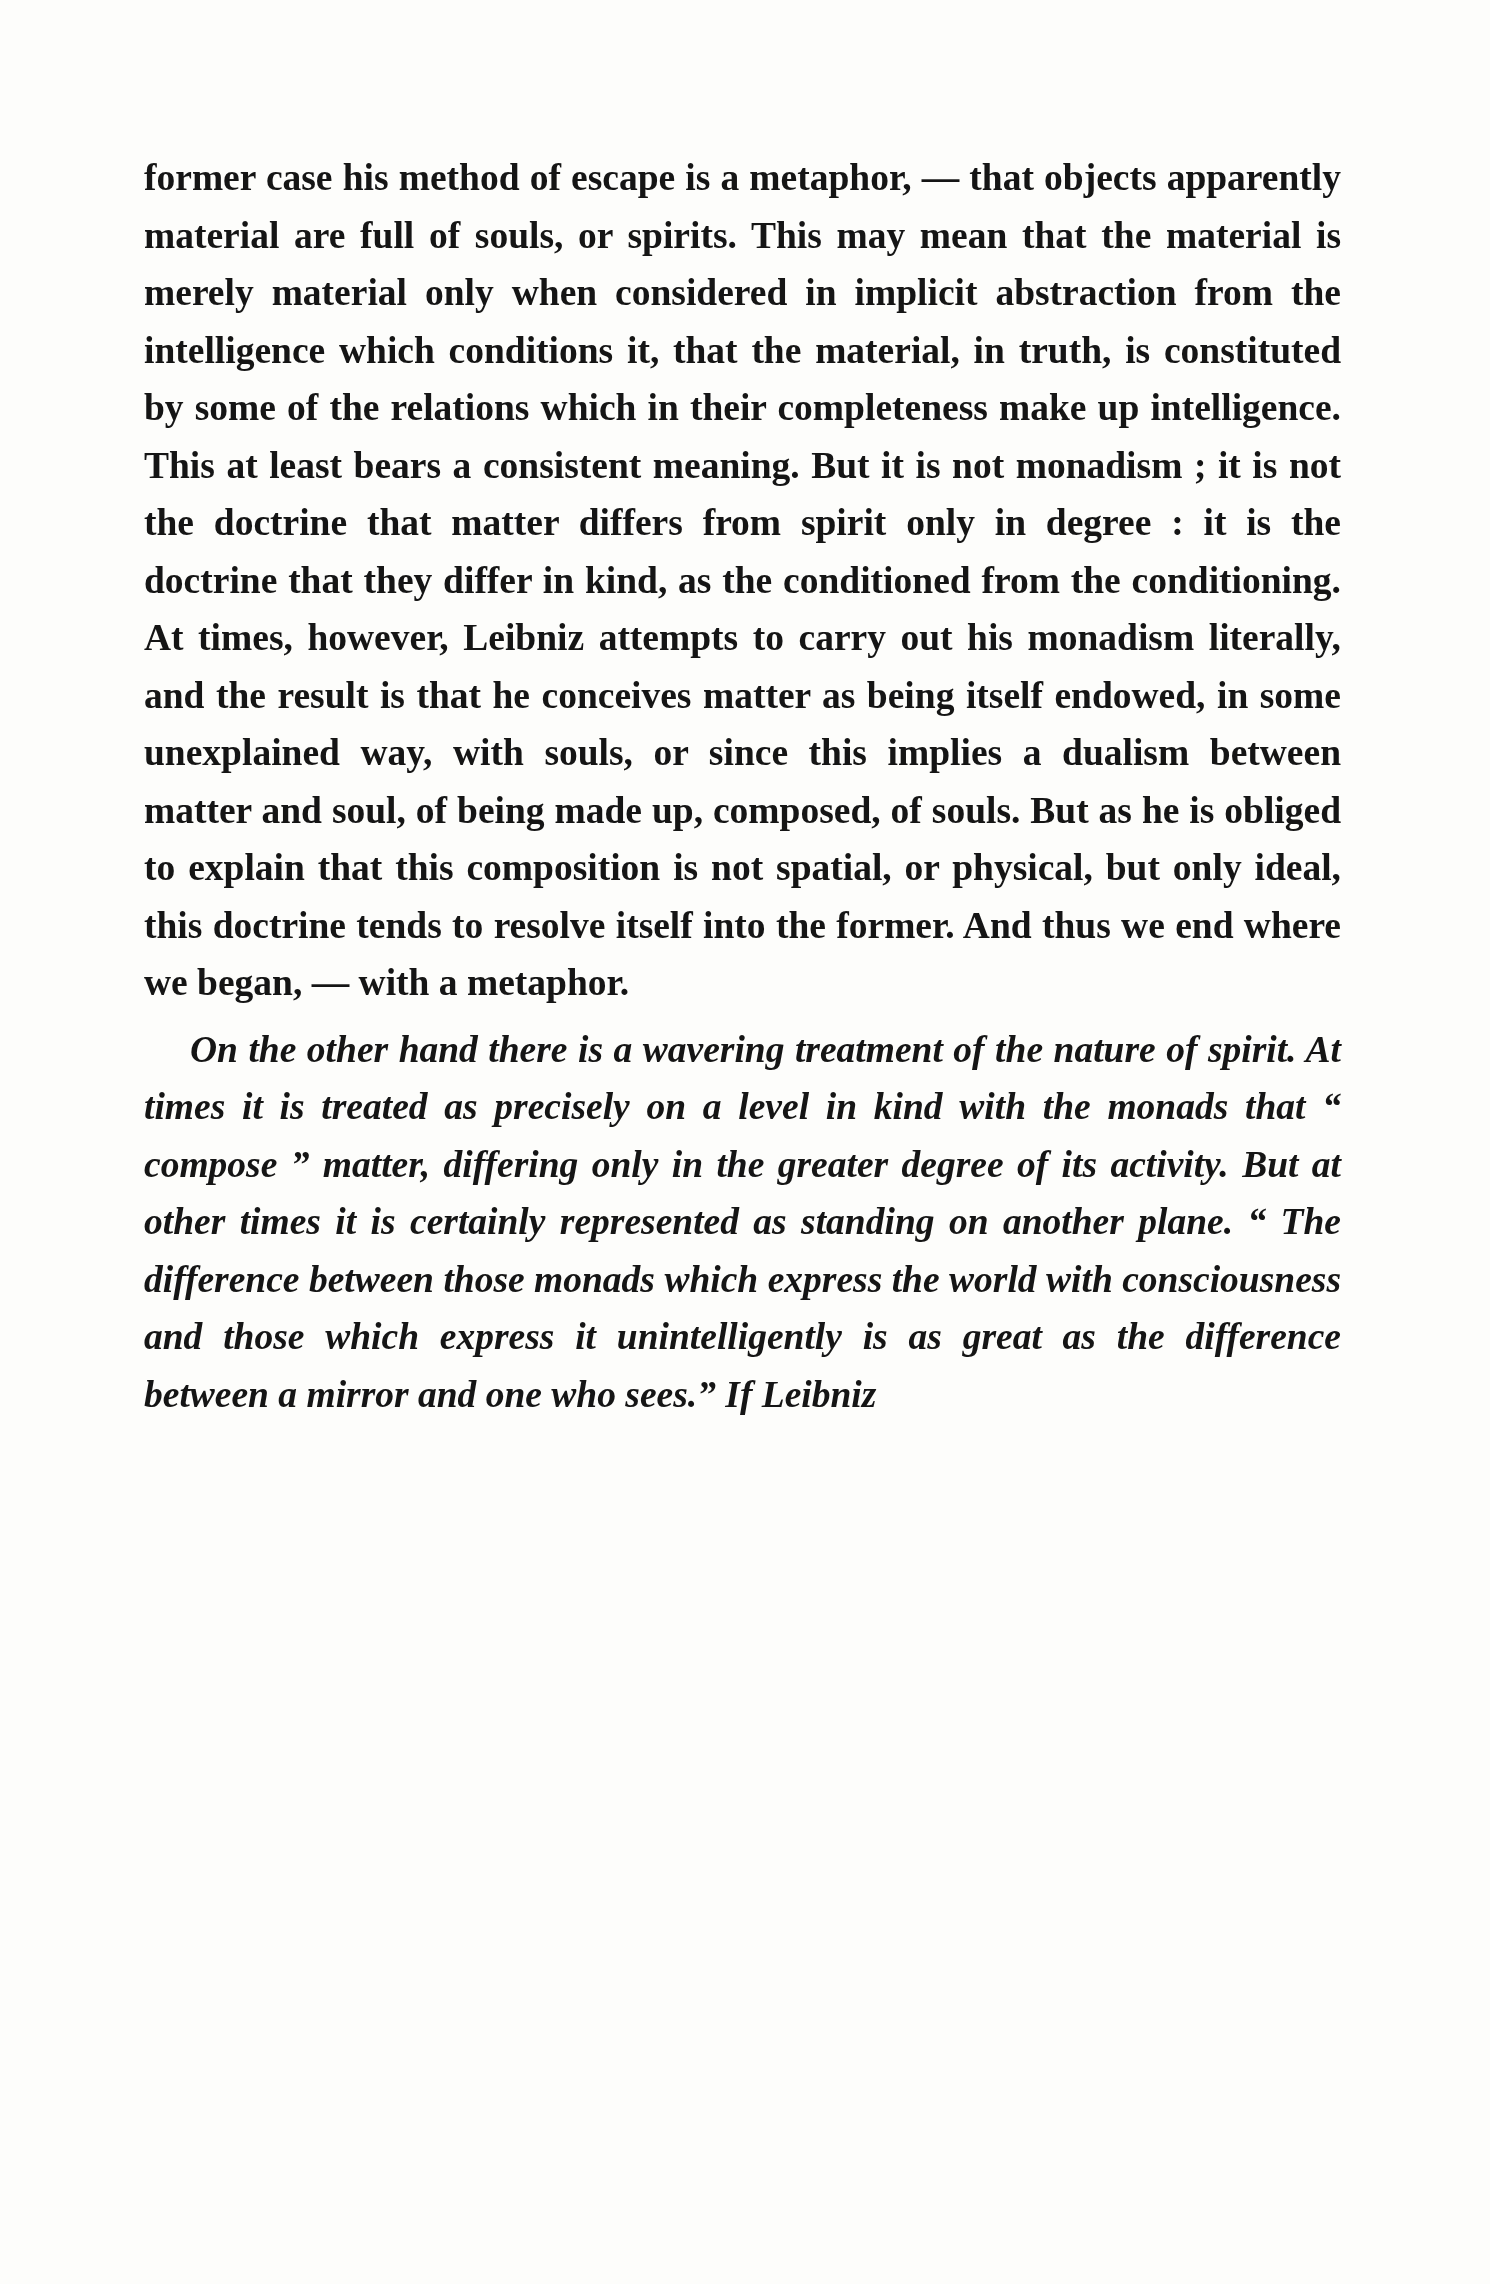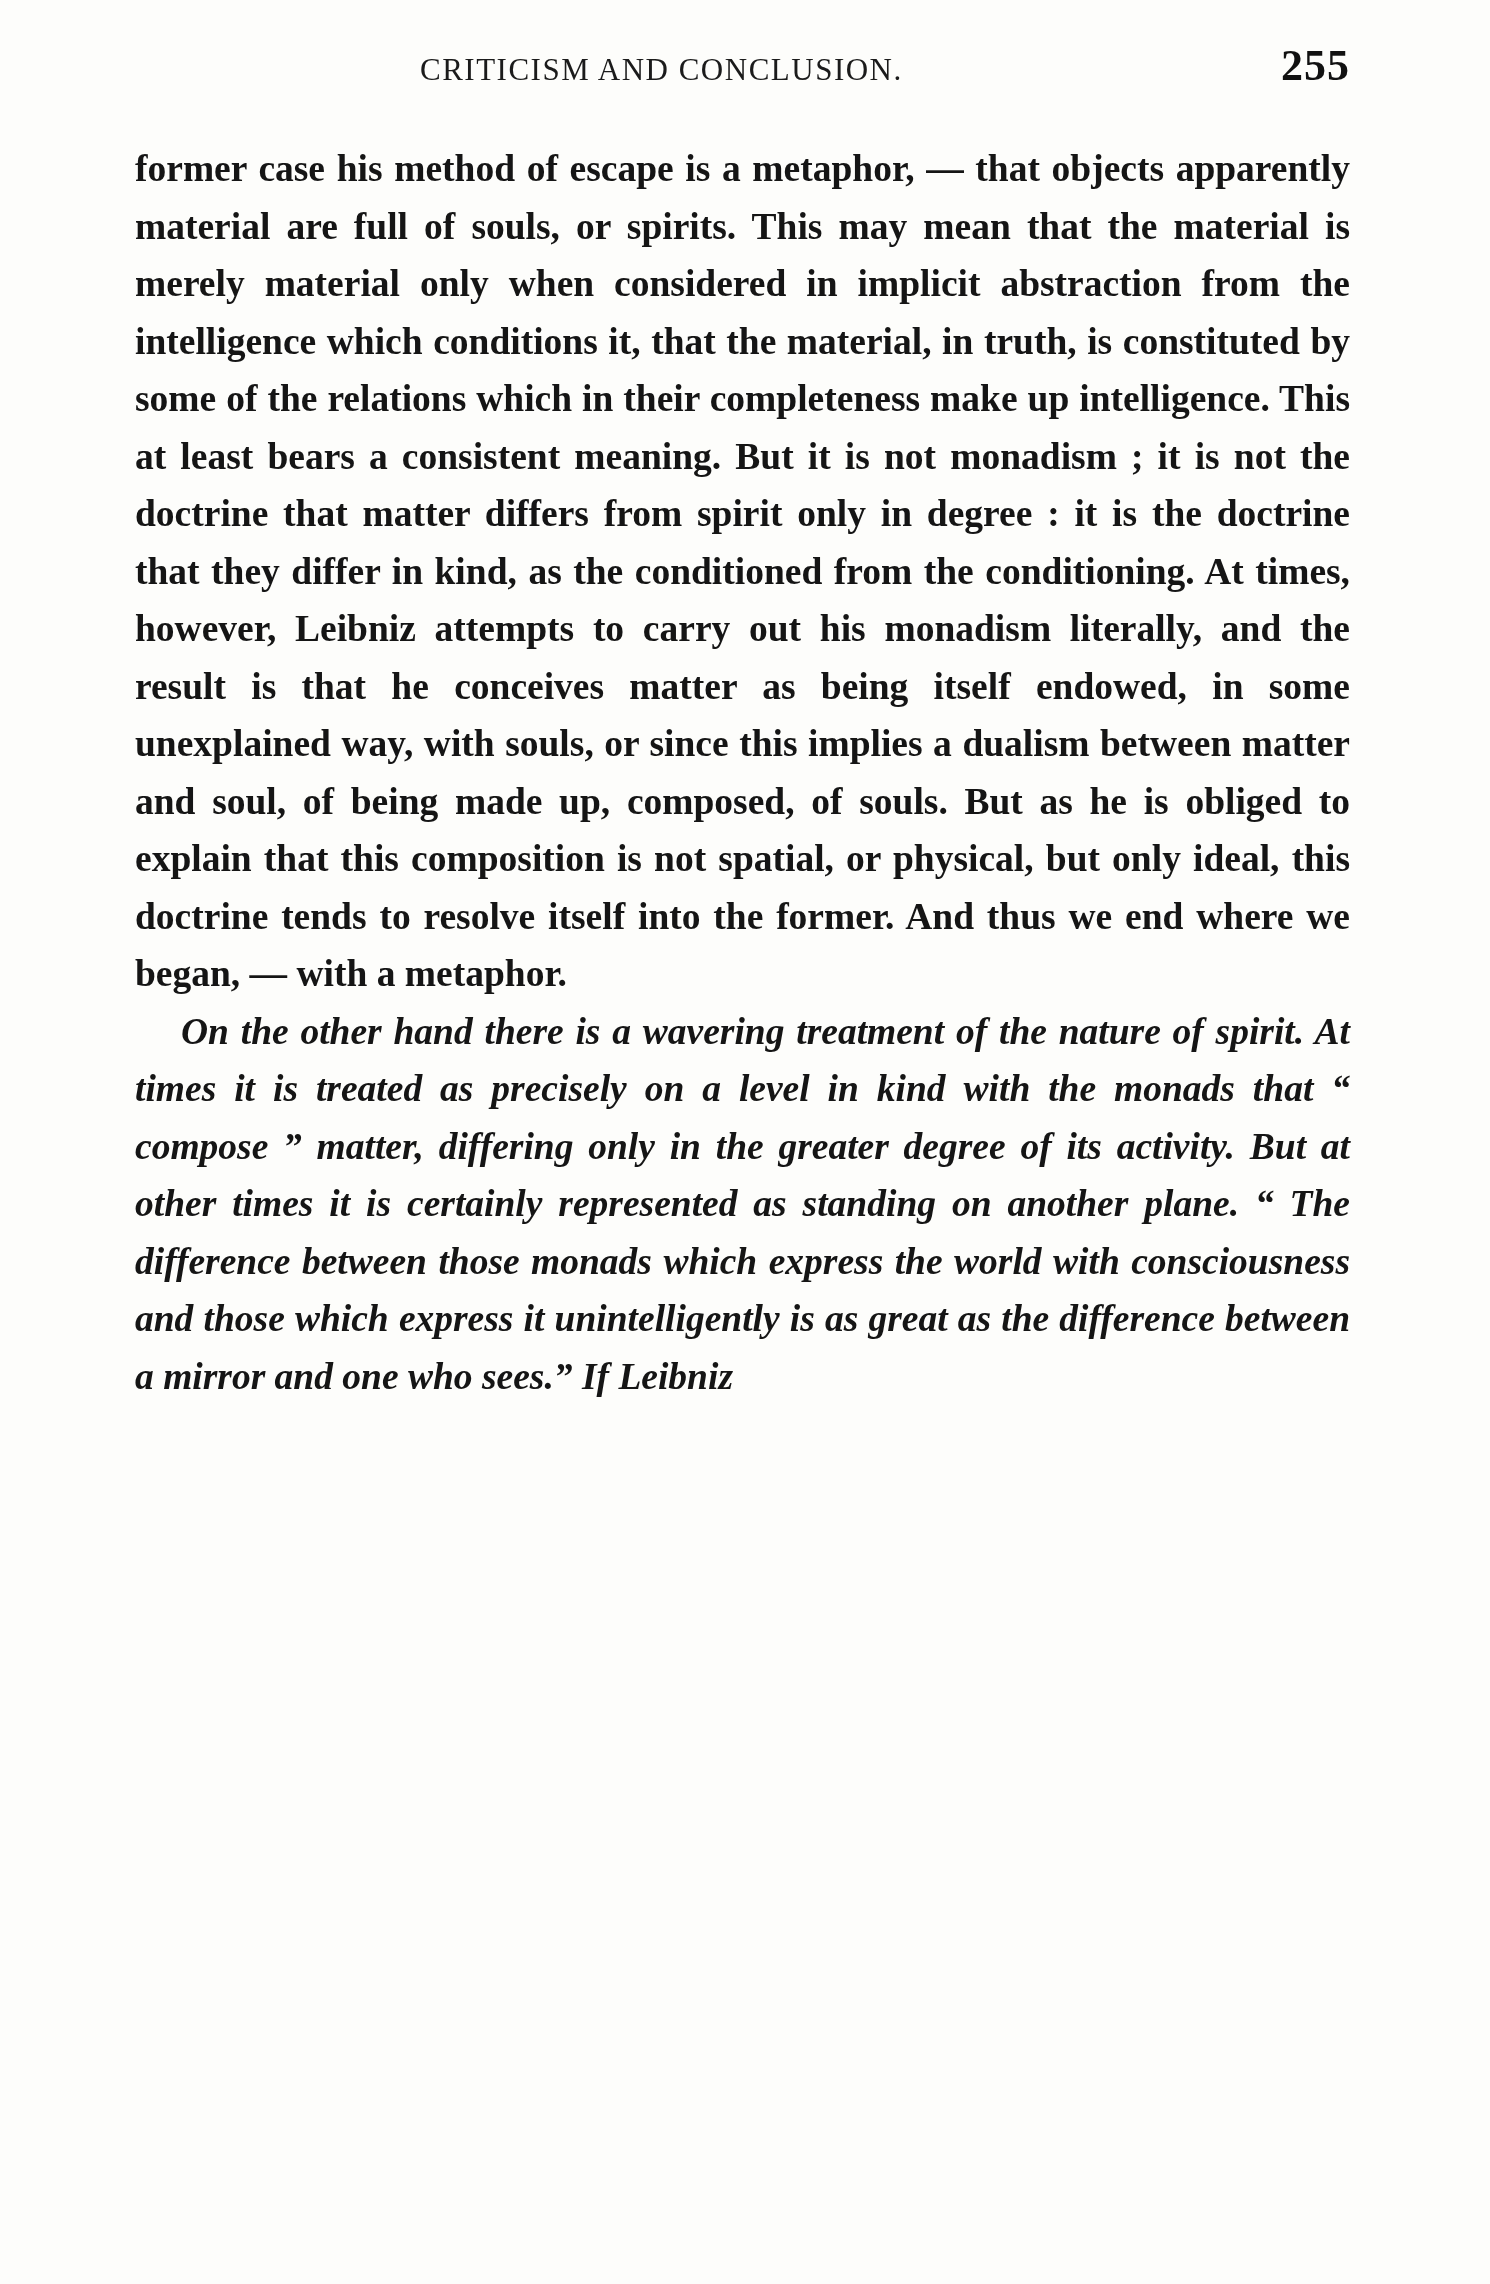--- a/index.html
+++ b/index.html
@@ -52,36 +52,32 @@
     top: 140px;
     width: 1215px;
     font-size: 37.5px;
     line-height: 57.5px;
     font-weight: 700;
     text-align: justify;
     color: #151515;
     font-family: "Liberation Serif", serif;
   }
   .body-text p {
-    margin: 0;
+    margin: 9px;
     text-indent: 0;
   }
   .body-text p.indent {
     text-indent: 46px;
     font-style: italic;
   }
 </style>
 </head>
 <body>
 
 <div class="page">
 
-  <div class="header">
-    <span class="running-head">CRITICISM AND CONCLUSION.</span>
-    <span class="folio">255</span>
-  </div>
 
   <div class="body-text">
     <p>former case his method of escape is a metaphor, — that objects apparently material are full of souls, or spirits.  This may mean that the material is merely material only when considered in implicit abstraction from the intelligence which conditions it, that the material, in truth, is constituted by some of the relations which in their completeness make up intelligence.  This at least bears a consistent meaning.  But it is not monadism ; it is not the doctrine that matter differs from spirit only in degree : it is the doctrine that they differ in kind, as the conditioned from the conditioning.  At times, however, Leibniz attempts to carry out his monadism literally, and the result is that he conceives matter as being itself endowed, in some unexplained way, with souls, or since this implies a dualism between matter and soul, of being made up, composed, of souls.  But as he is obliged to explain that this composition is not spatial, or physical, but only ideal, this doctrine tends to resolve itself into the former.  And thus we end where we began, — with a metaphor.</p>
     <p class="indent">On the other hand there is a wavering treatment of the nature of spirit.  At times it is treated as precisely on a level in kind with the monads that “ compose ” matter, differing only in the greater degree of its activity.  But at other times it is certainly represented as standing on another plane.  “ The difference between those monads which express the world with consciousness and those which express it unintelligently is as great as the difference between a mirror and one who sees.”  If Leibniz</p>
   </div>
 
 </div>
 
 </body></html>

